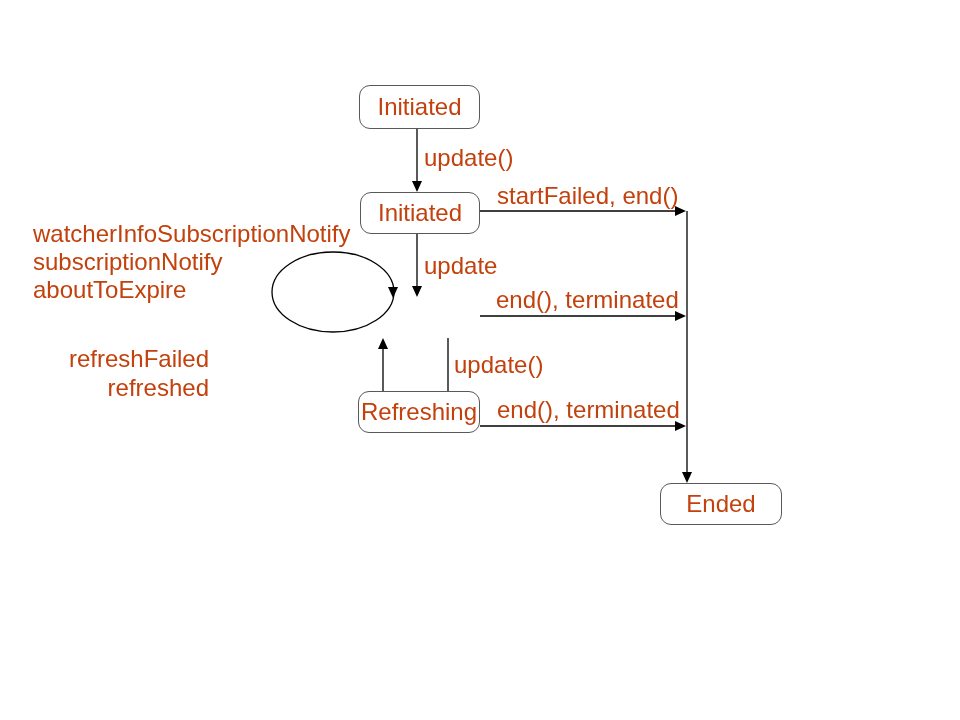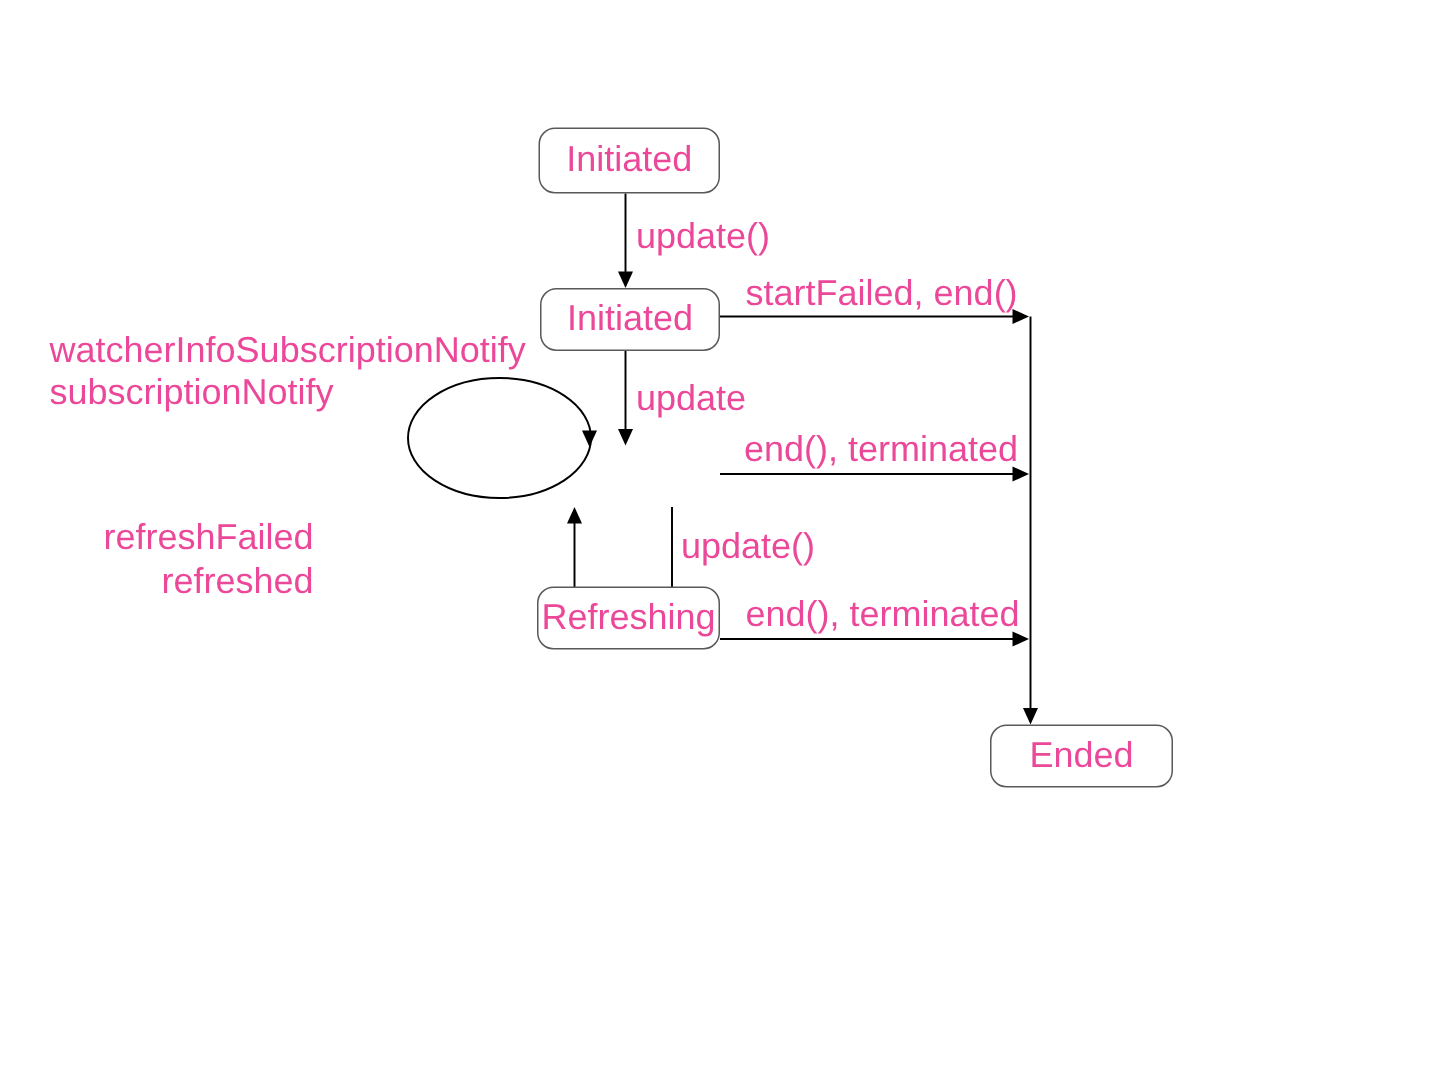--- a/index.html
+++ b/index.html
@@ -2,21 +2,21 @@
 <html><head>
 <meta charset="utf-8">
 <style>
   html, body { margin: 0; padding: 0; background: #ffffff; }
   #canvas {
     position: relative;
     width: 788px;
     height: 720px;
     background: #ffffff;
     font-family: "Liberation Sans", sans-serif;
-    color: #ec4899;
+    color: #c2410c;
     overflow: hidden;
   }
   #edges {
     position: absolute;
     left: 0; top: 0;
     width: 960px; height: 720px;
     z-index: 1;
   }
   .state-box {
     position: absolute;
@@ -114,20 +114,21 @@
 
   <div class="edge-label" id="lbl-startfailed">startFailed, end()</div>
 
   <div class="edge-label" id="lbl-started">update</div>
 
   <div class="edge-label" id="lbl-end-term-1">end(), terminated</div>
 
   <div class="edge-label" id="lbl-selfloop">
     <div>watcherInfoSubscriptionNotify</div>
     <div>subscriptionNotify</div>
+    <div>aboutToExpire</div>
   </div>
 
   <div class="edge-label" id="lbl-update-2">update()</div>
 
   <div class="edge-label right-align" id="lbl-refresh">
     <div>refreshFailed</div>
     <div>refreshed</div>
   </div>
 
   <div class="edge-label" id="lbl-end-term-2">end(), terminated</div>

